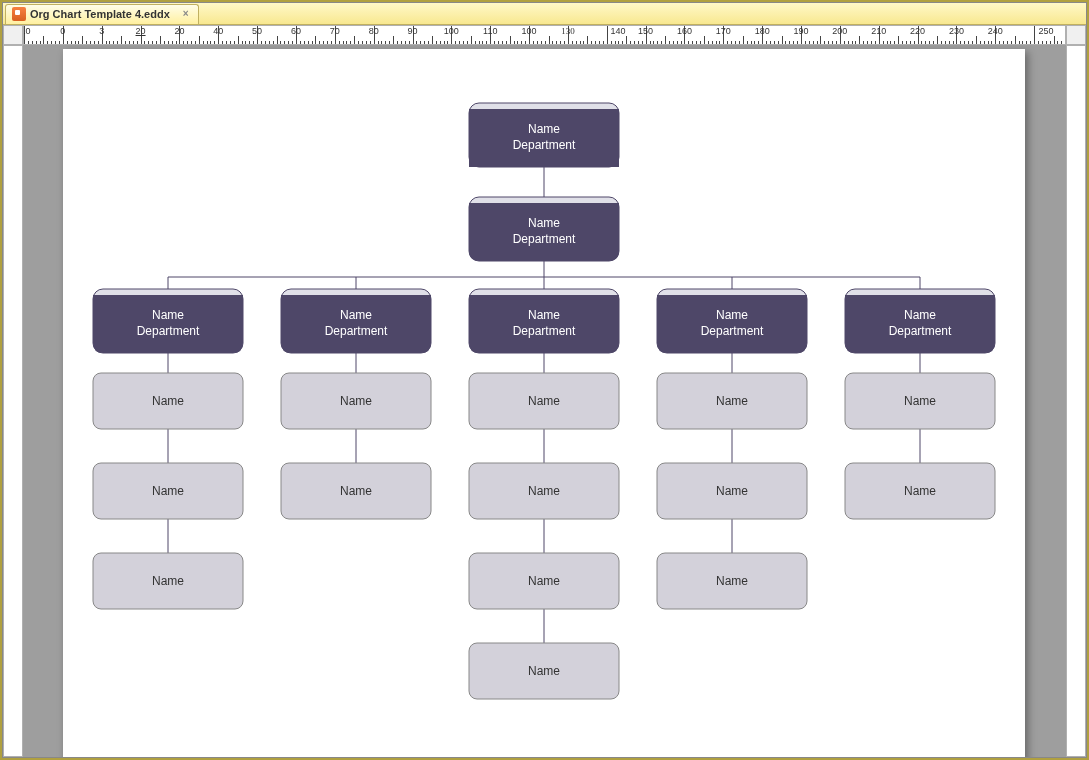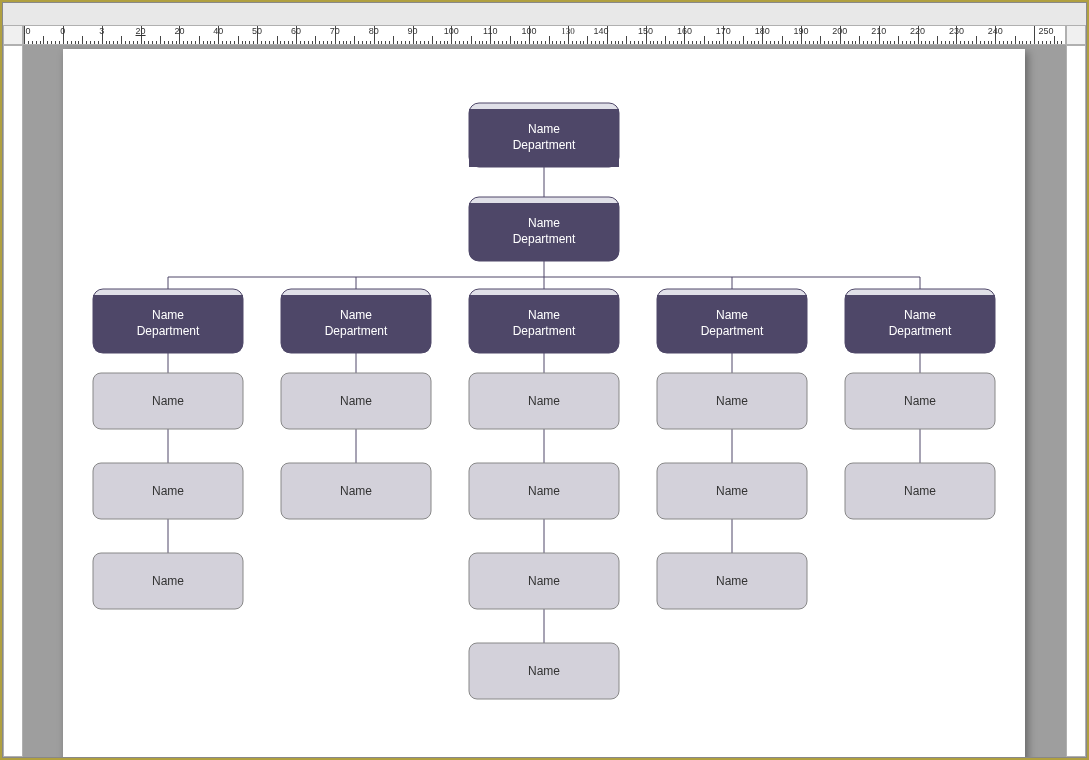--- a/index.html
+++ b/index.html
@@ -126,20 +126,27 @@
     position: absolute;
     left: 0; top: 0;
     width: 100%; height: 100%;
   }
 </style>
 </head>
 <body>
 
 <div class="frame">
 
+  <div class="tab-bar">
+    <div class="tab">
+      <span class="tab-icon"></span>
+      <span>Org Chart Template 4.eddx</span>
+      <span class="tab-close">×</span>
+    </div>
+  </div>
 
   <div class="ruler-corner" style="left:0"></div>
   <div class="ruler-corner" style="right:0"></div>
   <div class="ruler-h" id="rulerH">
       <div class="tick major" style="left: 0px;"></div>
       <div class="label" style="left: 0px;">-10</div>
       <div class="tick minor" style="left: 3.88519px;"></div>
       <div class="tick minor" style="left: 7.77037px;"></div>
       <div class="tick minor" style="left: 11.6556px;"></div>
       <div class="tick minor" style="left: 15.5407px;"></div>
@@ -296,21 +303,21 @@
       <div class="tick minor" style="left: 547.811px;"></div>
       <div class="tick minor" style="left: 551.696px;"></div>
       <div class="tick minor" style="left: 555.581px;"></div>
       <div class="tick minor" style="left: 559.467px;"></div>
       <div class="tick mid" style="left: 563.352px;"></div>
       <div class="tick minor" style="left: 567.237px;"></div>
       <div class="tick minor" style="left: 571.122px;"></div>
       <div class="tick minor" style="left: 575.007px;"></div>
       <div class="tick minor" style="left: 578.893px;"></div>
       <div class="tick major" style="left: 582.778px;"></div>
-      <div class="label" style="left: 577px; text-align: right;">140</div>
+      <div class="label" style="left: 594px; text-align: right;">140</div>
       <div class="tick minor" style="left: 586.663px;"></div>
       <div class="tick minor" style="left: 590.548px;"></div>
       <div class="tick minor" style="left: 594.433px;"></div>
       <div class="tick minor" style="left: 598.319px;"></div>
       <div class="tick mid" style="left: 602.204px;"></div>
       <div class="tick minor" style="left: 606.089px;"></div>
       <div class="tick minor" style="left: 609.974px;"></div>
       <div class="tick minor" style="left: 613.859px;"></div>
       <div class="tick minor" style="left: 617.744px;"></div>
       <div class="tick major" style="left: 621.63px;"></div>

